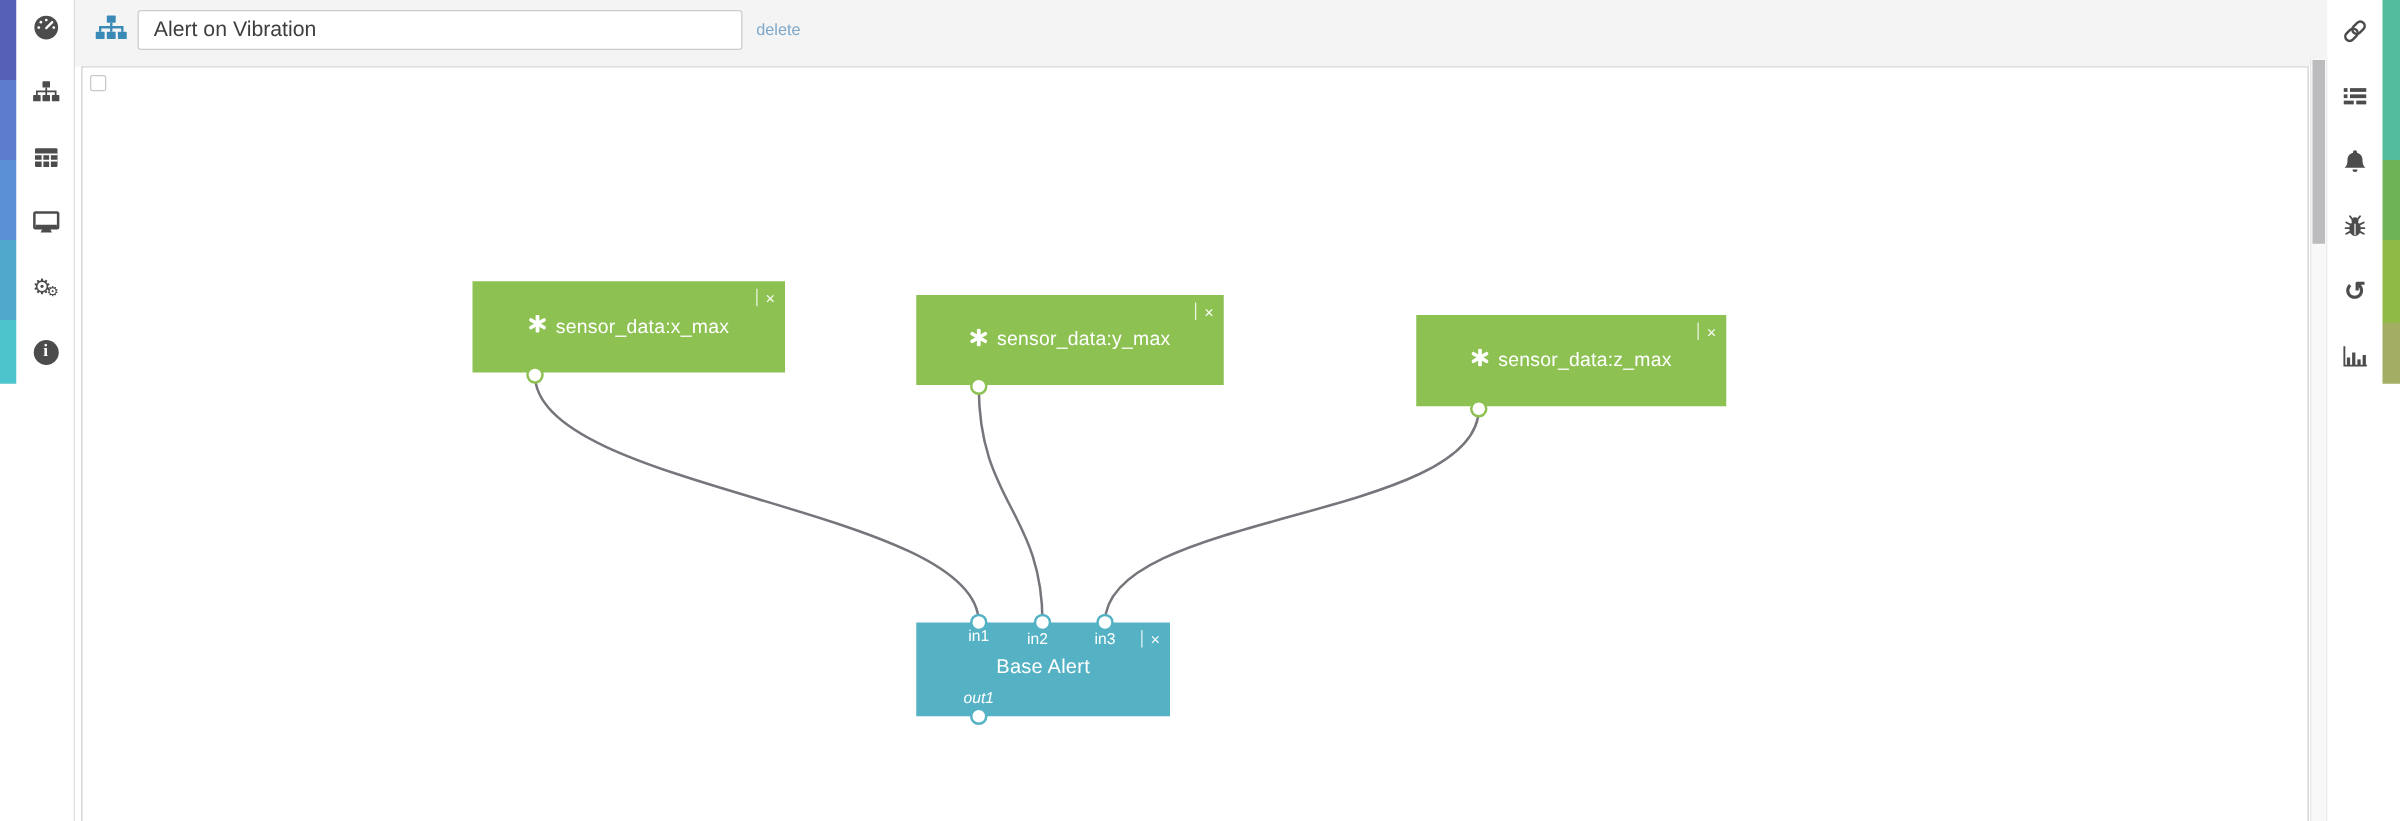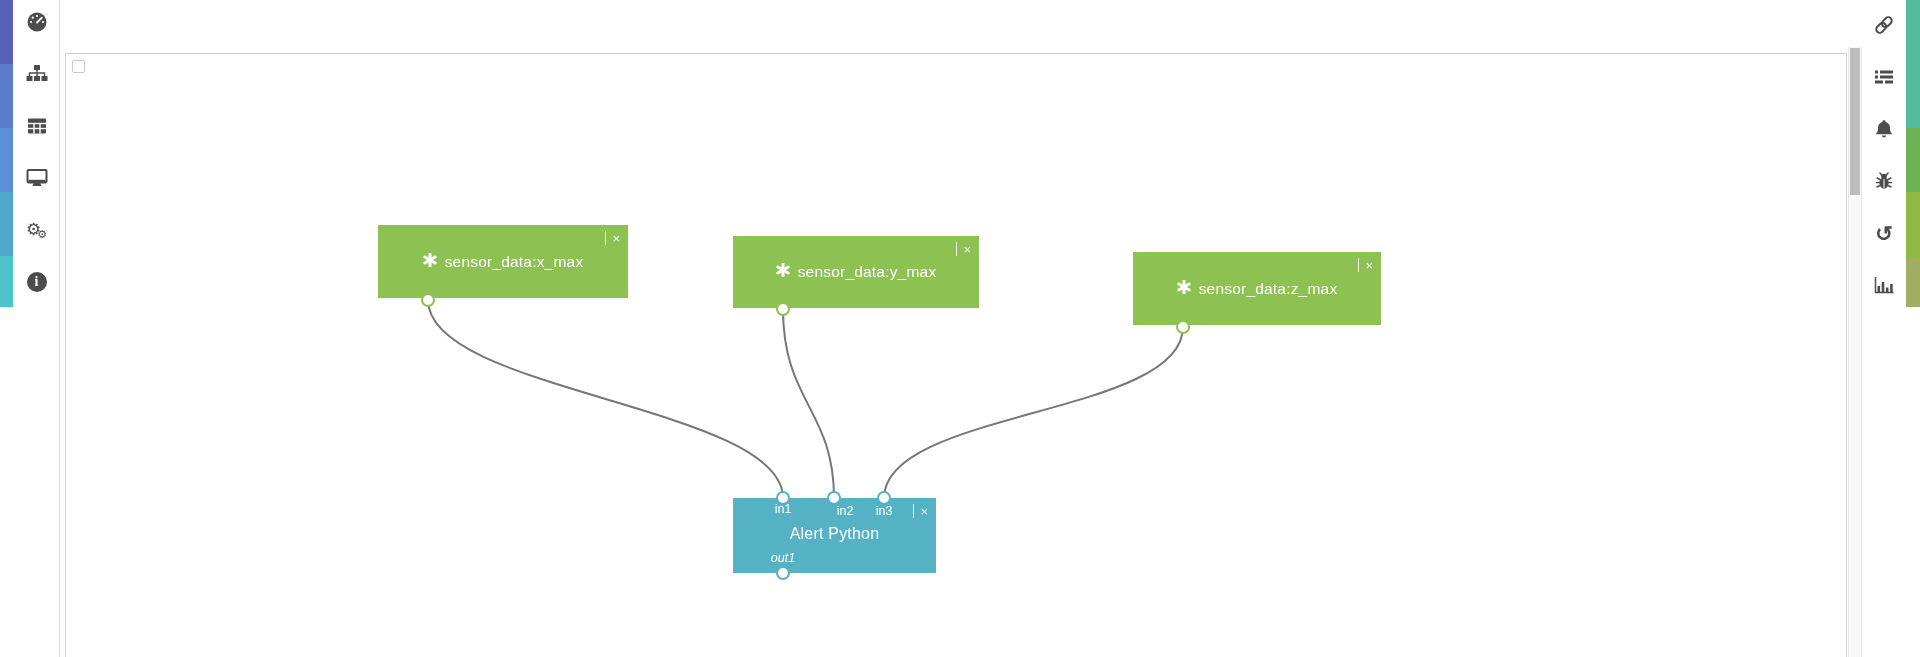--- a/index.html
+++ b/index.html
@@ -138,20 +138,35 @@
             <span class="cog-big">⚙</span>
             <span class="cog-small">⚙</span>
           </span>
       </div>
       <div class="icon-btn">
         <span class="info-circle">i</span>
       </div>
     </div>
   </div>
 
+  <div class="topbar">
+    <div class="wf-icon">
+      <svg width="28" height="26" viewBox="0 0 22 22">
+        <g fill="#3a8ab8">
+          <rect x="8" y="2" width="6" height="5" rx="0.5"></rect>
+          <rect x="0.5" y="13" width="6" height="5" rx="0.5"></rect>
+          <rect x="8" y="13" width="6" height="5" rx="0.5"></rect>
+          <rect x="15.5" y="13" width="6" height="5" rx="0.5"></rect>
+        </g>
+        <path d="M11 7v3 M3.5 13v-3h15v3 M11 10v3" stroke="#3a8ab8" stroke-width="1.6" fill="none"></path>
+      </svg>
+    </div>
+    <input class="title-input" type="text" value="Alert on Vibration" style="">
+    <span class="delete-link">delete</span>
+  </div>
 
   <div class="canvas">
     <div class="note-checkbox"></div>
 
     <svg class="wires" width="1780" height="604">
       <path d="M362,246 C362,338 717,352 717,444" fill="none" stroke="#75757b" stroke-width="2"></path>
       <path d="M717,255 C717,348 768,356 768,444" fill="none" stroke="#75757b" stroke-width="2"></path>
       <path d="M1117,273 C1117,362 818,356 818,444" fill="none" stroke="#75757b" stroke-width="2"></path>
     </svg>
 
@@ -199,23 +214,23 @@
             </g>
           </svg>
         </span>
         <span>sensor_data:z_max</span>
       </div>
     </div>
 
     <div class="node node-blue" style="left:667px; top:444px; width:203px; height:75px;">
       <div class="node-close">×</div>
       <div class="port-label" style="left:34px; top:4px;">in1</div>
-      <div class="port-label" style="left:96px; top:6px;">in2</div>
+      <div class="port-label" style="left:81px; top:6px;">in2</div>
       <div class="port-label" style="left:135px; top:6px;">in3</div>
-      <div class="blue-title">Alert Python</div>
+      <div class="blue-title">Base Alert</div>
       <div class="port-label" style="left:34px; bottom:8px;font-style:italic;">out1</div>
     </div>
 
     <div class="port port-green" style="left:355px; top:239px;"></div>
     <div class="port port-green" style="left:710px; top:248px;"></div>
     <div class="port port-green" style="left:1110px; top:266px;"></div>
     <div class="port port-blue" style="left:710px; top:437px;"></div>
     <div class="port port-blue" style="left:761px; top:437px;"></div>
     <div class="port port-blue" style="left:811px; top:437px;"></div>
     <div class="port port-blue" style="left:710px; top:512px;"></div>

